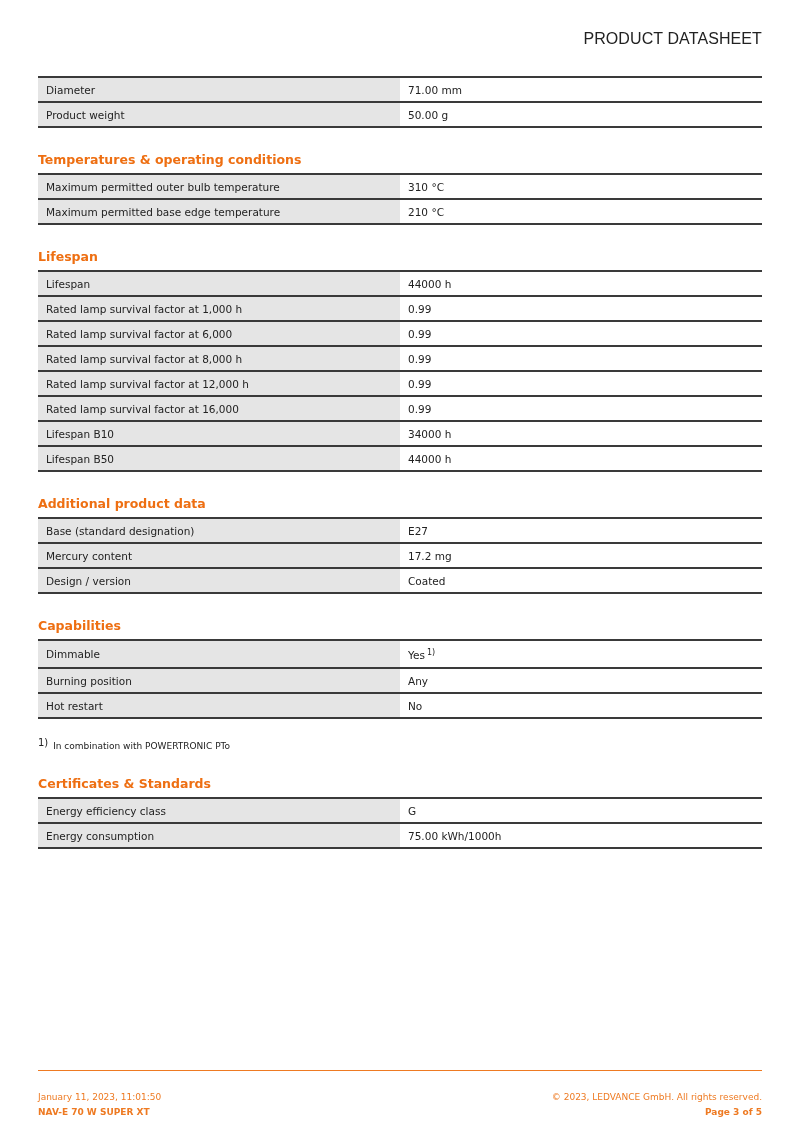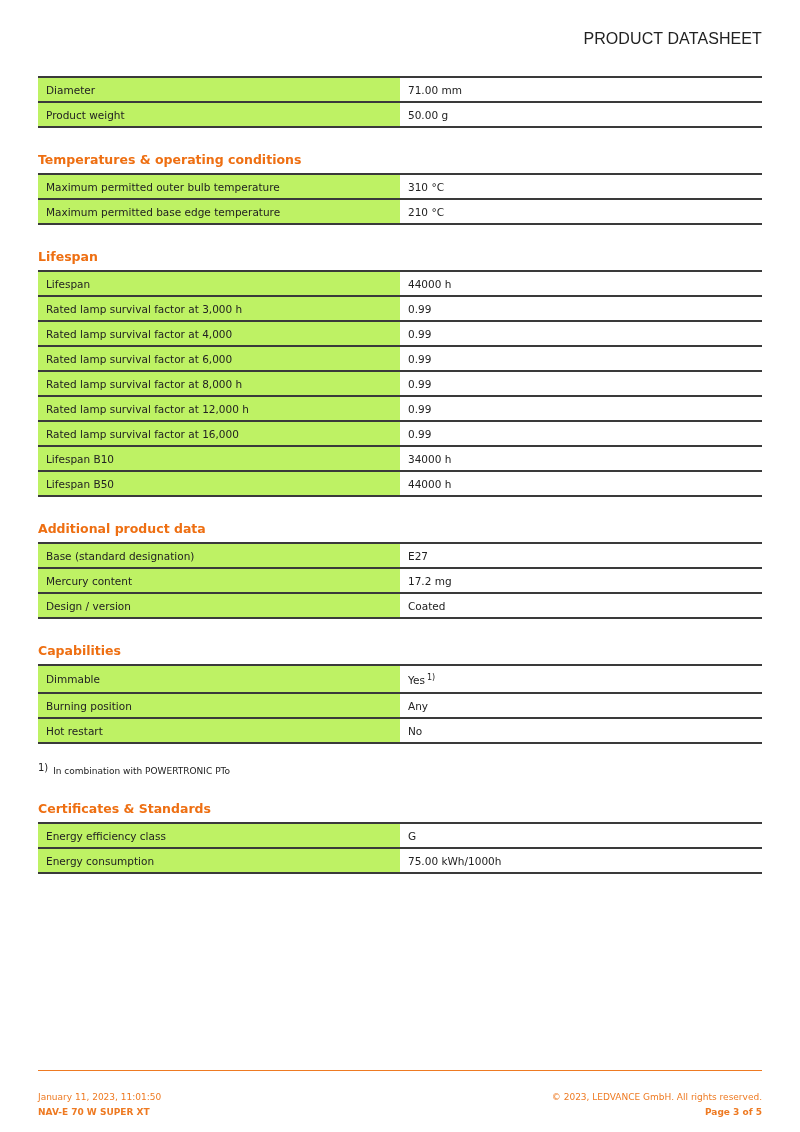--- a/index.html
+++ b/index.html
@@ -20,21 +20,21 @@
     table.spec {
       width: 724px; border-collapse: collapse; table-layout: fixed;
       border-top: 2px solid #3a3a3a;
       margin-bottom: 13px;
     }
     table.spec td {
       font-size: 10.5px; height: 23px; padding: 0 8px;
       border-bottom: 2px solid #3a3a3a; vertical-align: middle;
       line-height: 16px;
     }
-    table.spec td.lbl { width: 346px; background: #bef264; color: #222; }
+    table.spec td.lbl { width: 346px; background: #e5e5e5; color: #222; }
     table.spec td.val { background: #ffffff; color: #222; }
     table.spec tr.tall td { height: 38px; }
     table.spec tr.dim td { height: 26px; }
     sup.fn { font-size: 8px; vertical-align: 4px; margin-left: 2px; }
     .footnote { font-size: 9px; color: #222; margin: 18px 0 14px 0; }
     .footnote .fnmark { font-size: 10px; vertical-align: 3px; margin-right: 2px; }
     .footer-line {
       position: absolute; left: 38px; top: 1070px; width: 724px; height: 0;
       border-top: 1.5px solid #ee7a22;
     }
@@ -77,25 +77,21 @@
     </table>
 
   <h2 class="section-title">Lifespan</h2>
   <table class="spec">
     <tbody>
         <tr>
           <td class="lbl">Lifespan</td>
           <td class="val">44000 h</td>
         </tr>
     <tr>
-          <td class="lbl">Rated lamp survival factor at 3,000 h</td>
-          <td class="val">0.99</td>
-        </tr>
-    <tr>
-          <td class="lbl">Rated lamp survival factor at 4,000</td>
+          <td class="lbl">Rated lamp survival factor at 1,000 h</td>
           <td class="val">0.99</td>
         </tr>
     <tr>
           <td class="lbl">Rated lamp survival factor at 6,000</td>
           <td class="val">0.99</td>
         </tr>
     <tr>
           <td class="lbl">Rated lamp survival factor at 8,000 h</td>
           <td class="val">0.99</td>
         </tr>

